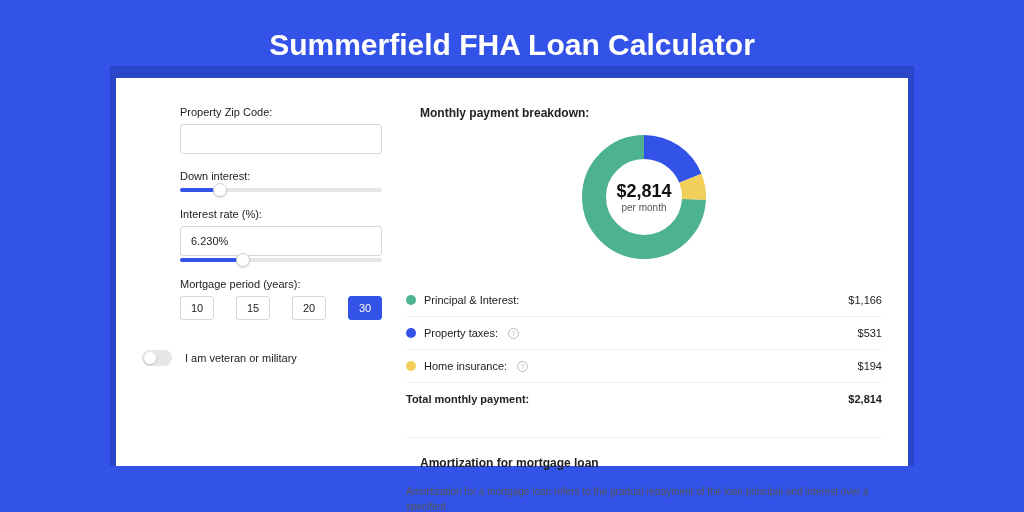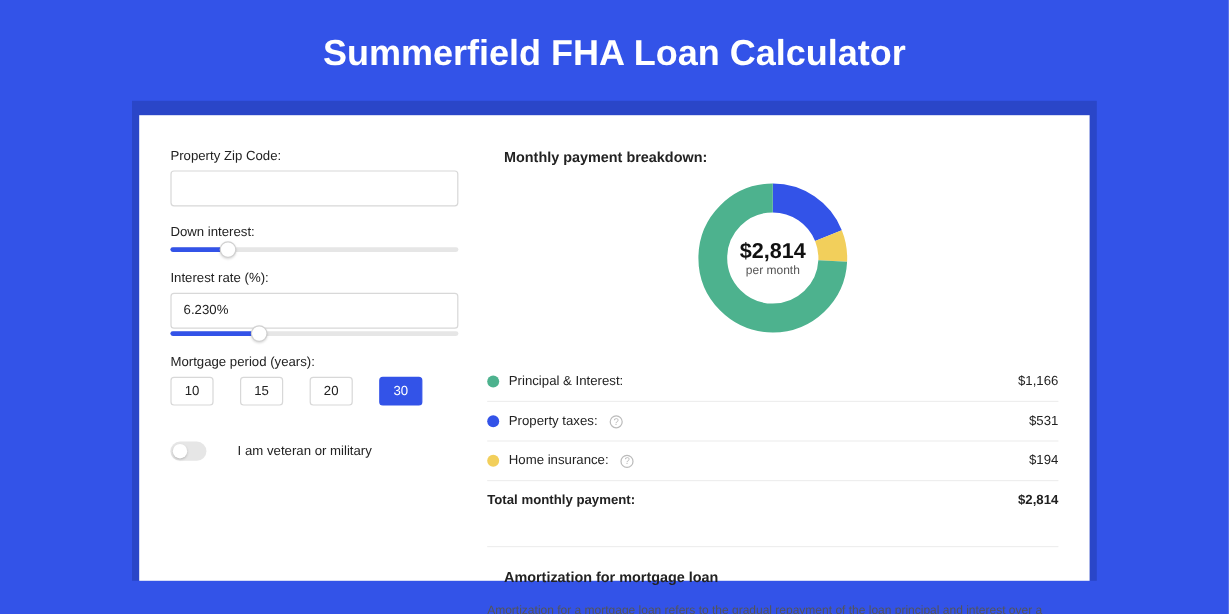--- a/index.html
+++ b/index.html
@@ -8,21 +8,21 @@
     background: #3353e8;
     width: 1024px;
     height: 512px;
     overflow: hidden;
   }
   .page-title {
     text-align: center;
     color: #fff;
     font-size: 30px;
     font-weight: 700;
-    padding: 28px 0 22px;
+    padding: 28px 0 4px;
   }
   .accent-strip {
     background: #2a46c8;
     height: 400px;
     margin: 0 110px;
     padding-top: 12px;
   }
   .card {
     background: #fff;
     height: 100%;
@@ -44,21 +44,21 @@
   .text-input {
     width: 100%;
     height: 30px;
     border: 1px solid #d8d8d8;
     border-radius: 3px;
     padding: 0 10px;
     font-size: 11px;
     color: #222;
     background: #fff;
   }
-  .group { margin-bottom: 16px; position: relative; }
+  .group { margin-bottom: 16px; position: relative; margin-left: 38px; }
   .slider-track {
     position: relative;
     height: 4px;
     background: #e6e6e6;
     border-radius: 2px;
     margin-top: 2px;
   }
   .slider-fill {
     position: absolute;
     left: 0; top: 0; bottom: 0;
@@ -92,21 +92,21 @@
     cursor: pointer;
   }
   .period-btn.selected {
     background: #3353e8;
     border-color: #3353e8;
     color: #fff;
   }
   .veteran-row {
     display: flex;
     align-items: center;
-    gap: 26px;
+    gap: 13px;
     margin-top: 30px;
   }
   .toggle {
     width: 30px; height: 16px;
     background: #e6e6e6;
     border-radius: 8px;
     position: relative;
   }
   .toggle::after {
     content: "";

